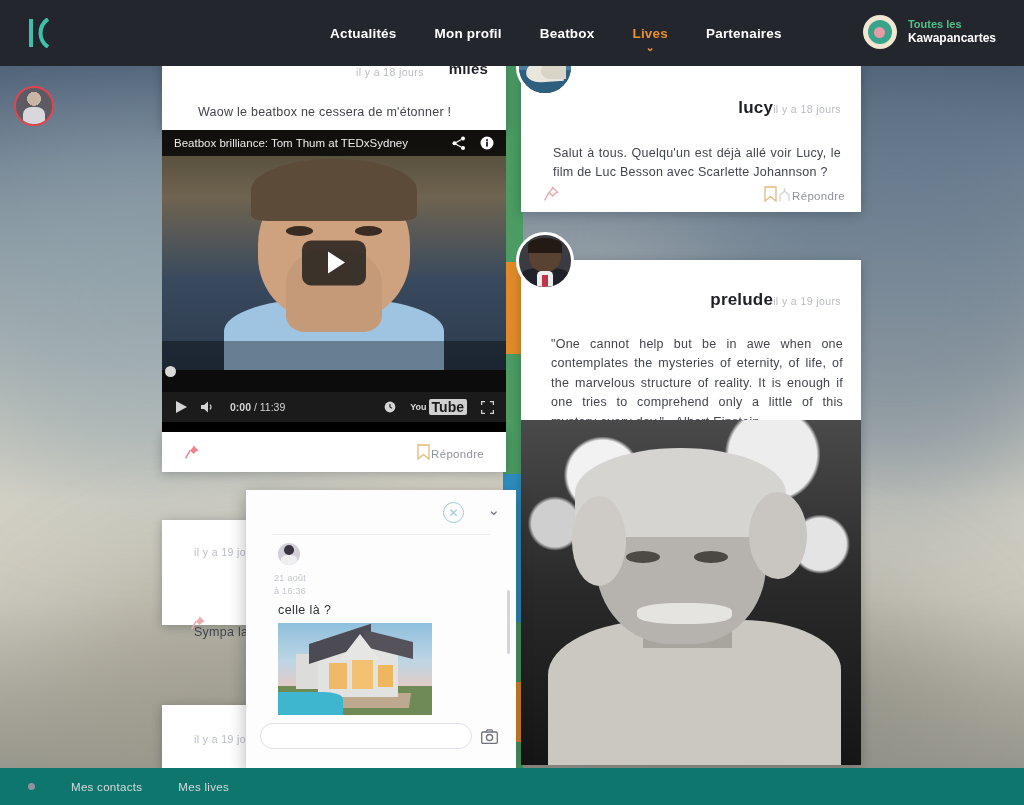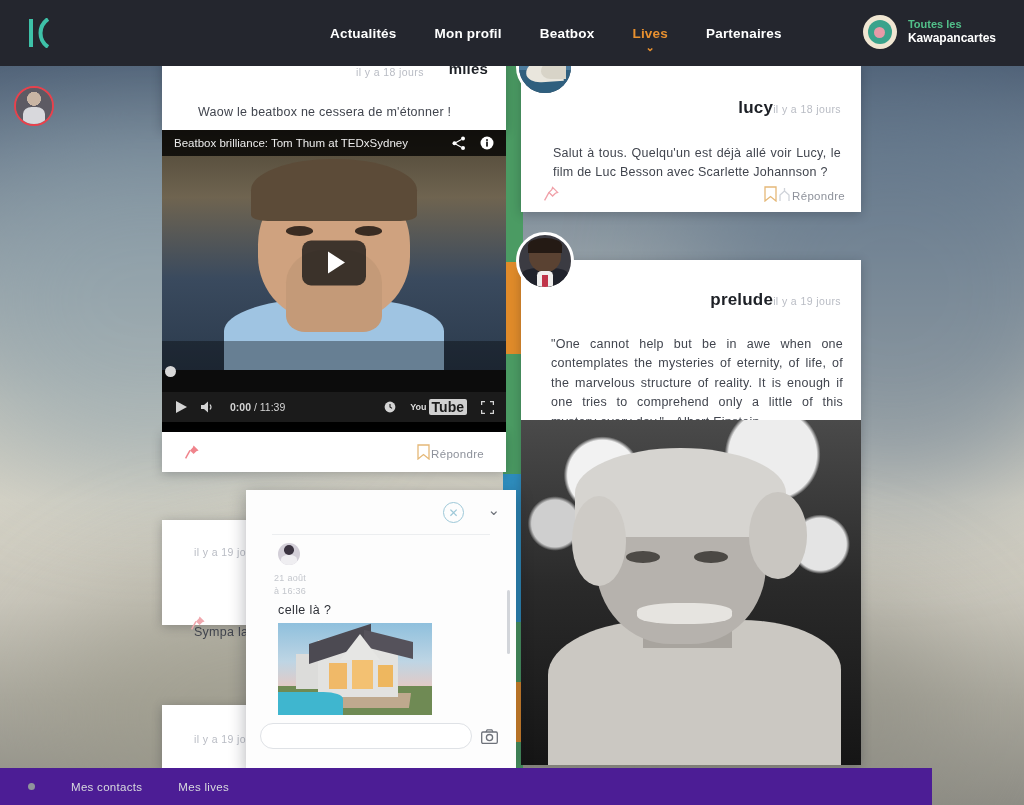--- a/index.html
+++ b/index.html
@@ -189,21 +189,21 @@
   .mi-side{position:absolute;left:12%;top:34%;width:16%;height:38%;background:#dcdcda;}
   .chat-scroll{position:absolute;right:6px;top:100px;width:3px;height:64px;background:#d2d5da;border-radius:2px;}
   .chat-input-row{position:absolute;left:0;bottom:16px;width:270px;height:40px;display:flex;align-items:center;}
   .chat-input{margin-left:14px;width:212px;height:26px;border:1px solid #dfe2e6;border-radius:14px;background:#fff;
      font-family:"Liberation Sans",sans-serif;font-size:11.5px;color:#2e3138;padding:0 12px;outline:none;box-sizing:border-box;}
   .cam{margin-left:9px;width:17px;height:15px;}
   .chat-tail{position:absolute;left:52px;bottom:-9px;width:0;height:0;
      border-left:8px solid transparent;border-right:8px solid transparent;border-top:9px solid #fdfdfd;}
 
   
-  .botbar{position:absolute;left:0;bottom:0;width:932px;height:37px;background:#4c1d95;z-index:50;
+  .botbar{position:absolute;left:0;bottom:0;width:1024px;height:37px;background:#0f766e;z-index:50;
      display:flex;align-items:center;}
   .bdot{width:7px;height:7px;border-radius:50%;background:#8f949c;margin-left:28px;flex:none;}
   .bl{color:#d8dade;font-size:11.5px;margin-left:36px;letter-spacing:.3px;}
   .chatpill{position:absolute;left:260px;bottom:0;width:84px;height:37px;background:#2c2f38;}
   .chip{position:absolute;left:268px;bottom:4px;display:flex;align-items:center;gap:8px;}
   .chip-av{width:26px;height:26px;border-radius:50%;overflow:hidden;background:#d3cfd8;position:relative;border:1px solid #fff;}
   .chip-av .h{position:absolute;left:26%;top:8%;width:48%;height:46%;background:#3a3340;border-radius:50%;}
   .chip-av .b{position:absolute;left:12%;bottom:0;width:76%;height:46%;background:#efeef1;border-radius:42% 42% 0 0;}
   .chip-n{color:#ffffff;font-size:11.5px;font-weight:bold;letter-spacing:.3px;}
   .chip-d{width:6px;height:6px;border-radius:50%;background:#9aa0a8;}

